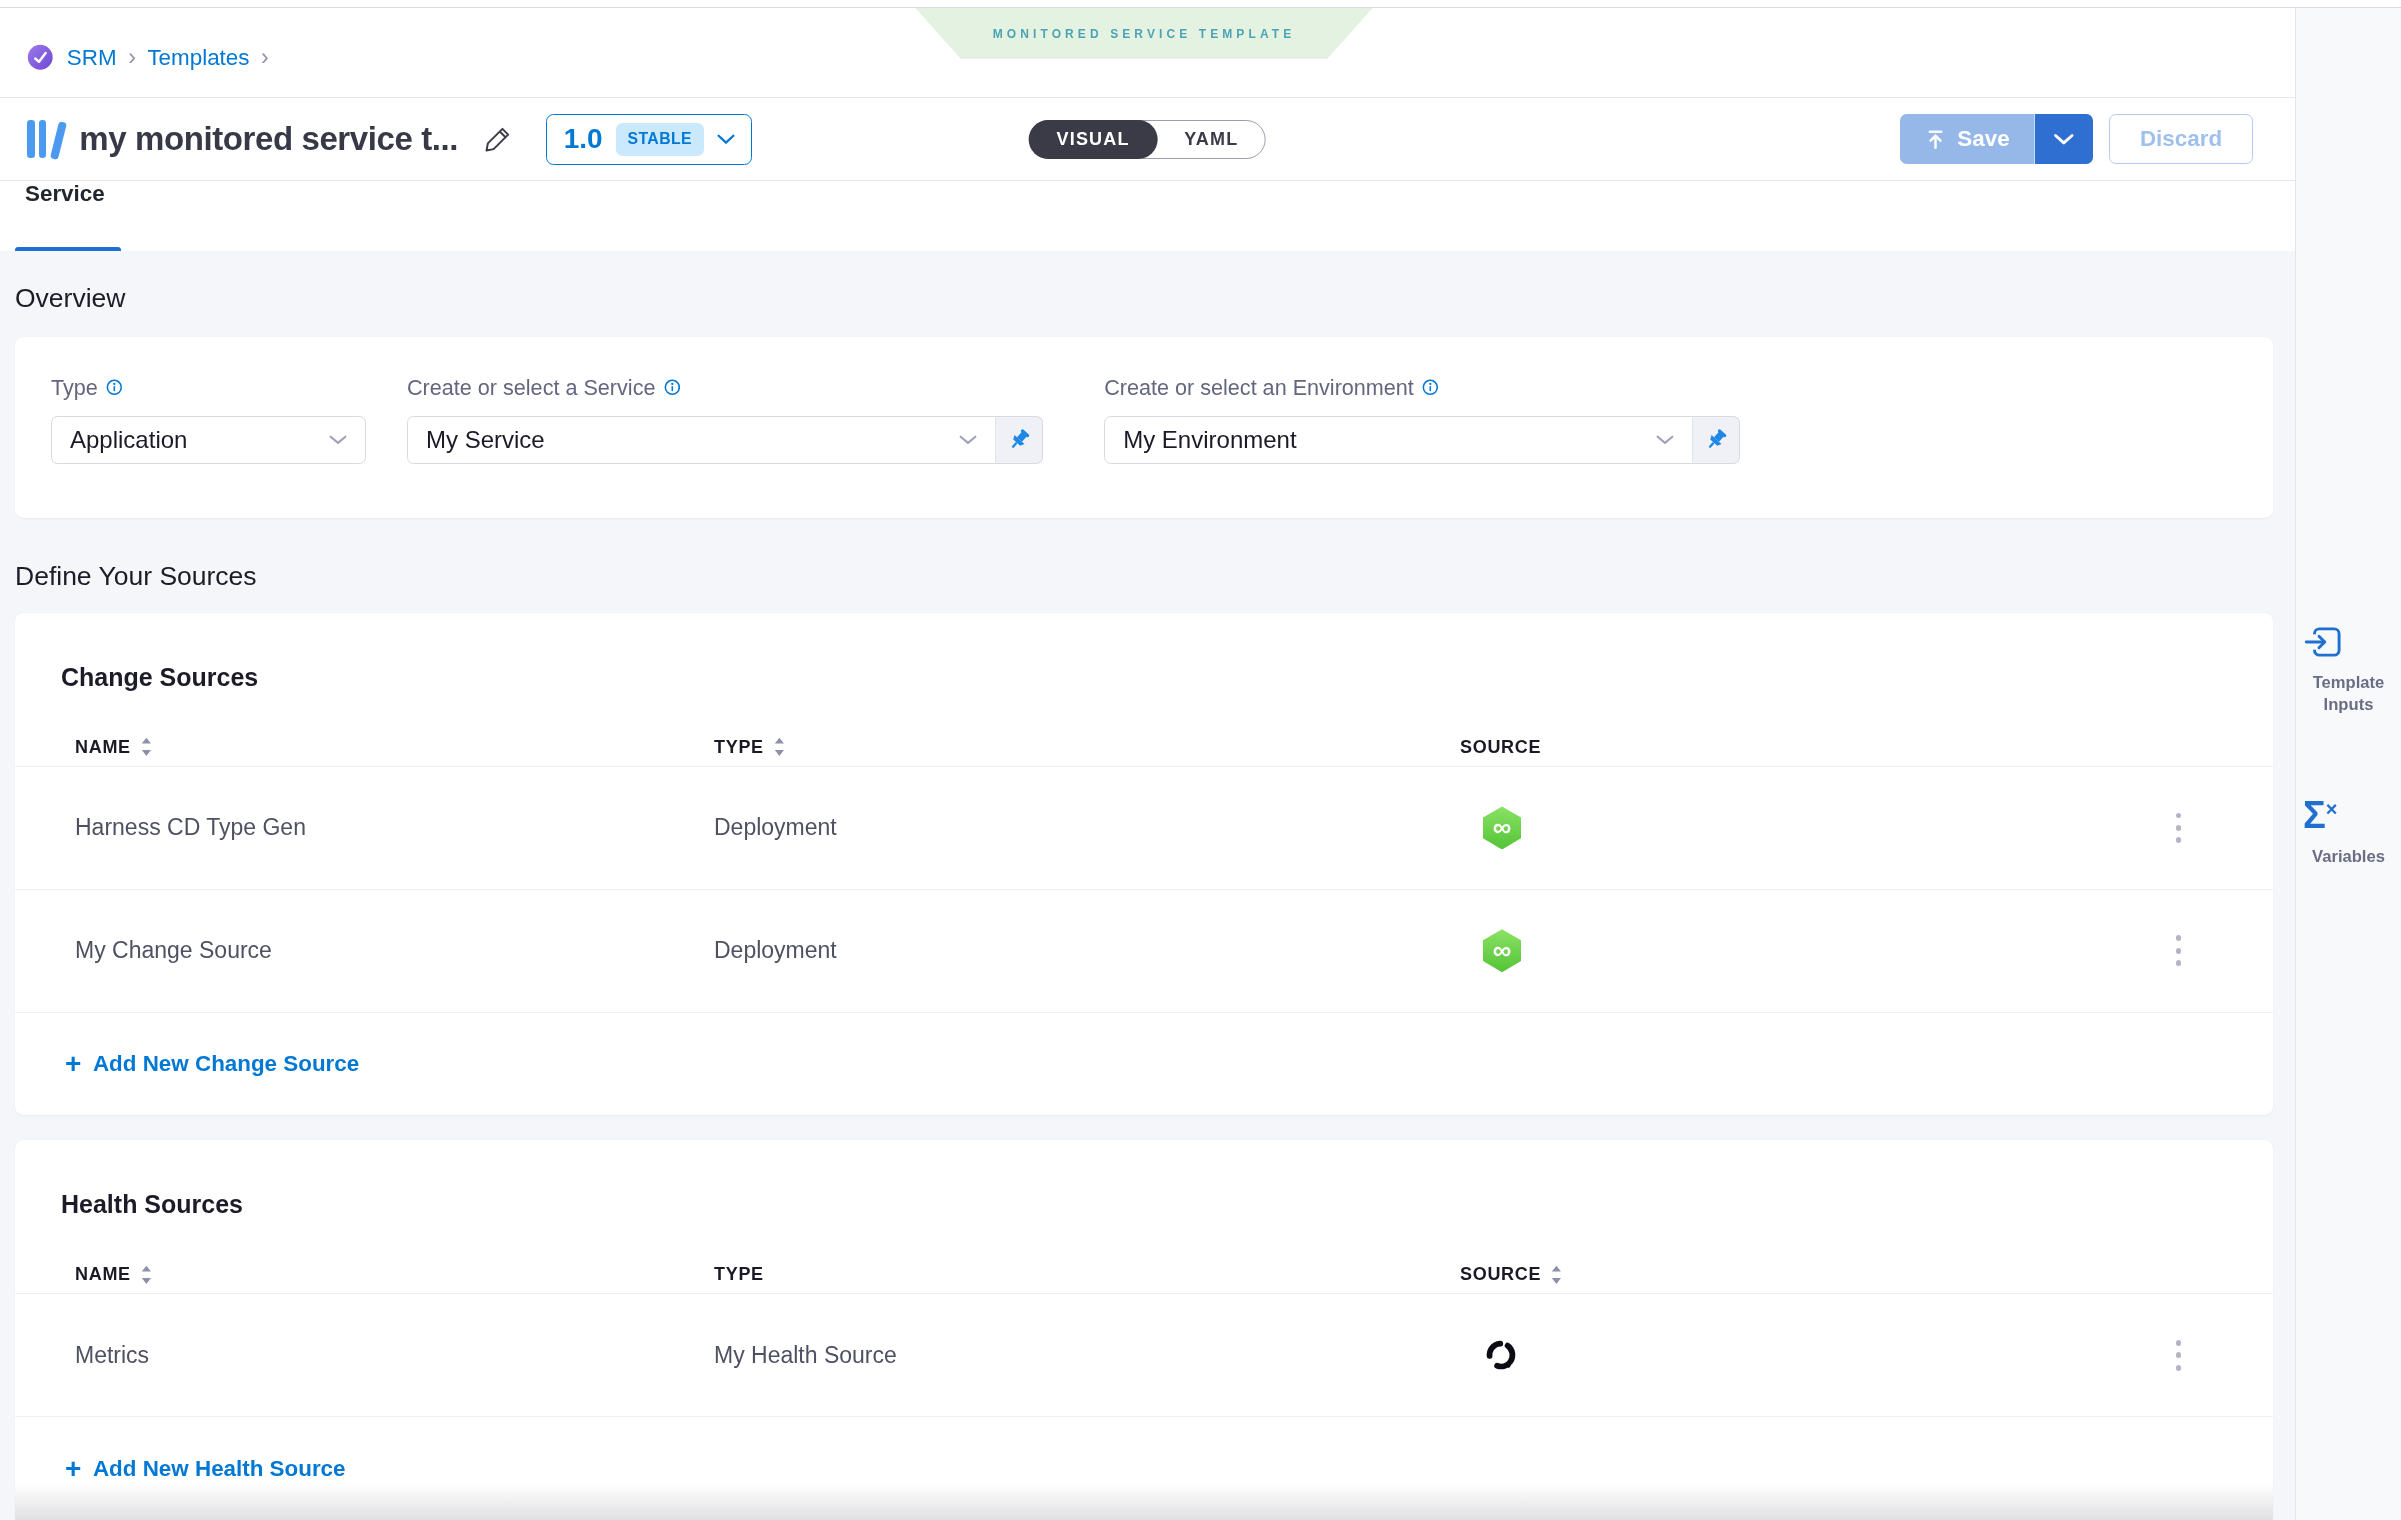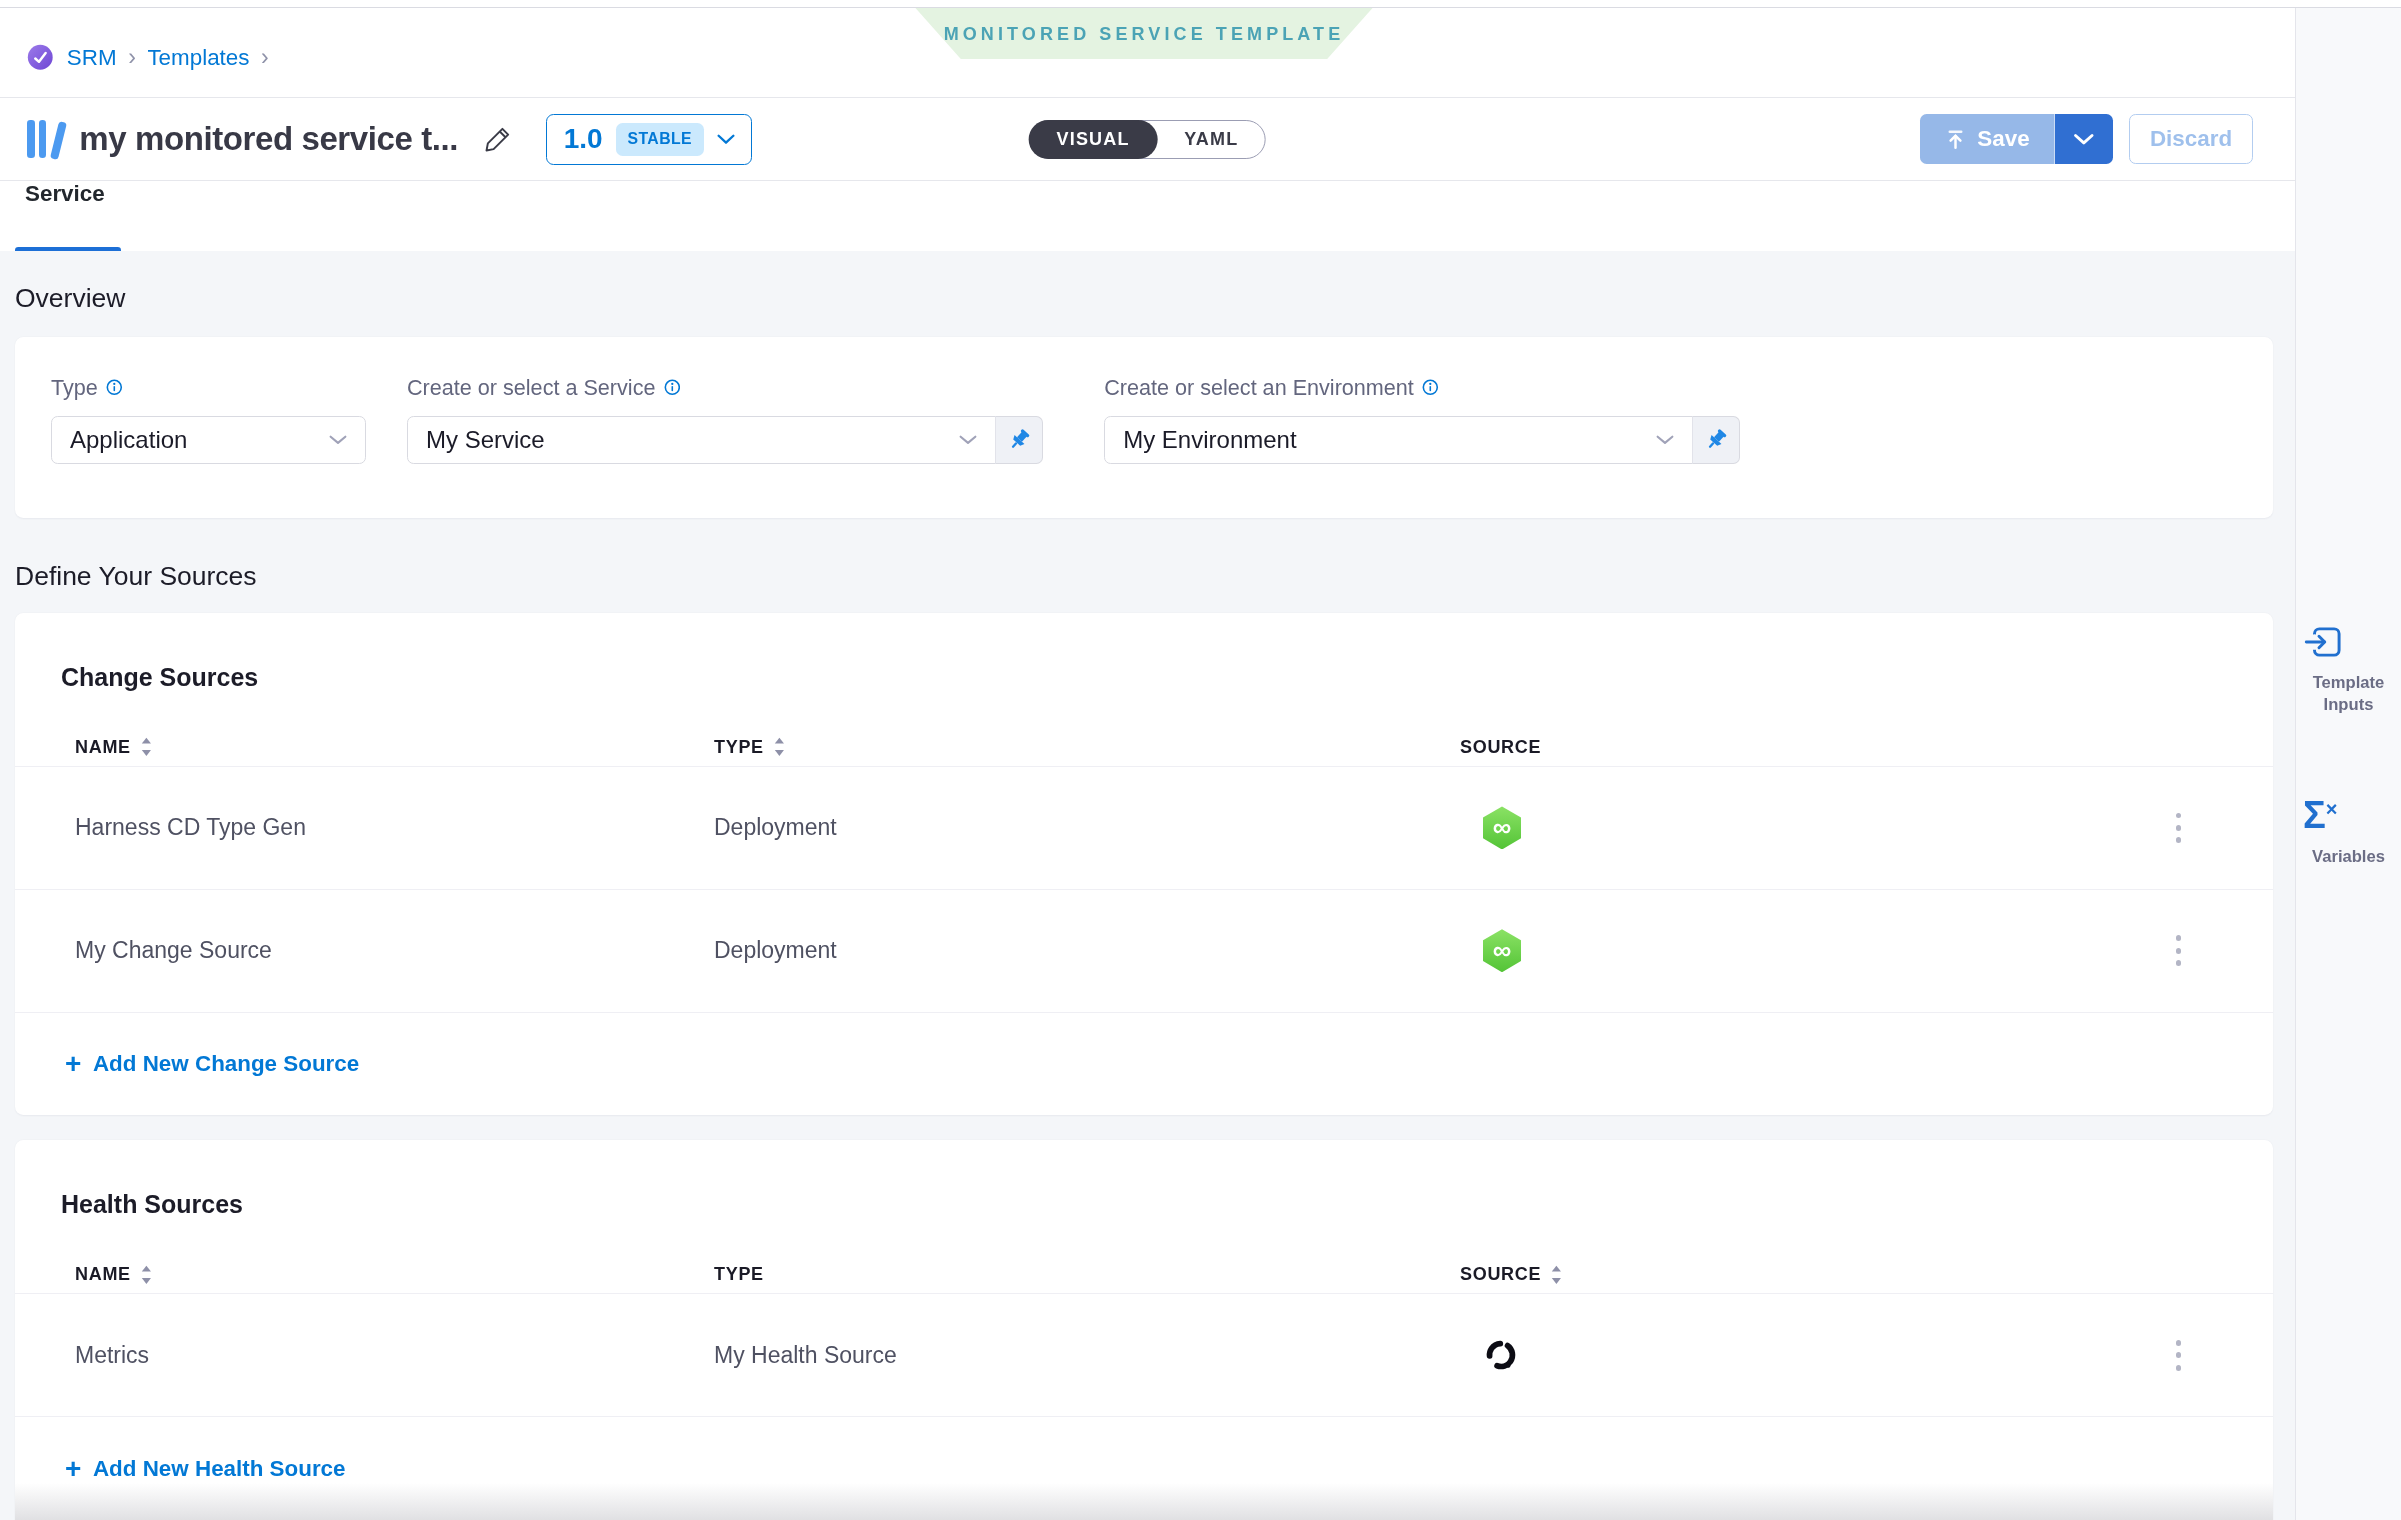--- a/index.html
+++ b/index.html
@@ -6,21 +6,21 @@
   html,body { width:2401px; height:1521px; background:#fff; font-family:"Liberation Sans", sans-serif; overflow:hidden; }
   .app { position:relative; width:2401px; height:1521px; display:flex; }
 
   
   .top-strip { position:absolute; top:0; left:0; right:0; height:7.5px; background:#fff; border-bottom:0.8px solid #DADBE2; z-index:4; }
 
   
   .badge { position:absolute; left:915px; top:7.5px; width:458px; height:53px; z-index:6;
            background:#E4F3E1; clip-path:polygon(0 0, 100% 0, 90% 97%, 10% 97%);
            display:flex; align-items:center; justify-content:center; }
-  .badge span { color:#4BA3B5; font-weight:bold; font-size:18px; letter-spacing:4.1px; }
+  .badge span { color:#4BA3B5; font-weight:bold; font-size:12px; letter-spacing:4.1px; }
 
   .main { width:2295px; display:flex; flex-direction:column; padding-top:18px; }
 
   
   .crumb-bar { height:80px; display:flex; align-items:center; padding-left:27px; border-bottom:0.8px solid #E6E7EC; background:#fff; }
   .crumb-bar .logo { margin-right:13.3px; display:flex; }
   .crumb-link { color:#0278D5; font-size:22.4px; cursor:pointer; }
   .crumb-sep { color:#8F92A9; font-size:23px; margin:0 11.6px; }
 
   
@@ -35,21 +35,21 @@
   .version-chip { background:#CBE9FD; color:#0278D5; font-weight:bold; font-size:15.8px; letter-spacing:0.4px; padding:7.5px 11.6px; border-radius:6.6px; }
 
   .view-toggle { position:absolute; left:50%; transform:translateX(-50%); height:39px; border:1.7px solid #9B9DB3; border-radius:21px; display:flex; align-items:center; background:#fff; }
   .toggle-visual { height:39px; margin:-1.7px 0 -1.7px -1.7px; padding:0 28px; background:#3A3B47; border-radius:21px; color:#fff; display:flex; align-items:center; font-weight:bold; font-size:18px; letter-spacing:1.2px; cursor:pointer; }
   .toggle-yaml { padding:0 26.5px; color:#3A3B47; font-weight:bold; font-size:18px; letter-spacing:1.2px; cursor:pointer; }
 
   .title-actions { margin-left:auto; display:flex; align-items:center; gap:16px; }
   .save-split { display:flex; height:50px; }
   .save-main { width:135px; background:#96B8E8; border-radius:6.6px 0 0 6.6px; color:#fff; font-weight:bold; font-size:22.4px; display:flex; align-items:center; justify-content:center; gap:10px; cursor:pointer; border-right:0.8px solid #CBDCF5; }
   .save-caret { width:58px; background:#306FD2; border-radius:0 6.6px 6.6px 0; display:flex; align-items:center; justify-content:center; cursor:pointer; }
-  .discard-btn { width:124px; height:50px; background:#fff; border:1.7px solid #B3CDF0; border-radius:6.6px; color:#9FC0EC; font-weight:bold; font-size:22.4px; display:flex; align-items:center; justify-content:center; cursor:pointer; }
+  .discard-btn { width:144px; height:50px; background:#fff; border:1.7px solid #B3CDF0; border-radius:6.6px; color:#9FC0EC; font-weight:bold; font-size:22.4px; display:flex; align-items:center; justify-content:center; cursor:pointer; }
 
   
   .tab-bar { height:70px; background:#fff; position:relative; display:flex; align-items:flex-start; }
   .tab-service { padding-left:25px; font-size:22.4px; font-weight:bold; color:#22272D; cursor:pointer; }
   .tab-underline { position:absolute; bottom:0; left:15px; width:106px; height:4.1px; background:#1C6FD6; border-radius:3.3px 3.3px 0 0; }
 
   
   .content { flex:1; background:#F4F6F9; padding:0 21.6px 0 15px; overflow:hidden; position:relative; }
   .section-heading { font-size:26.5px; color:#1C1C28; font-weight:normal; }
   .overview-heading { margin:31.5px 0 23px 0; }

